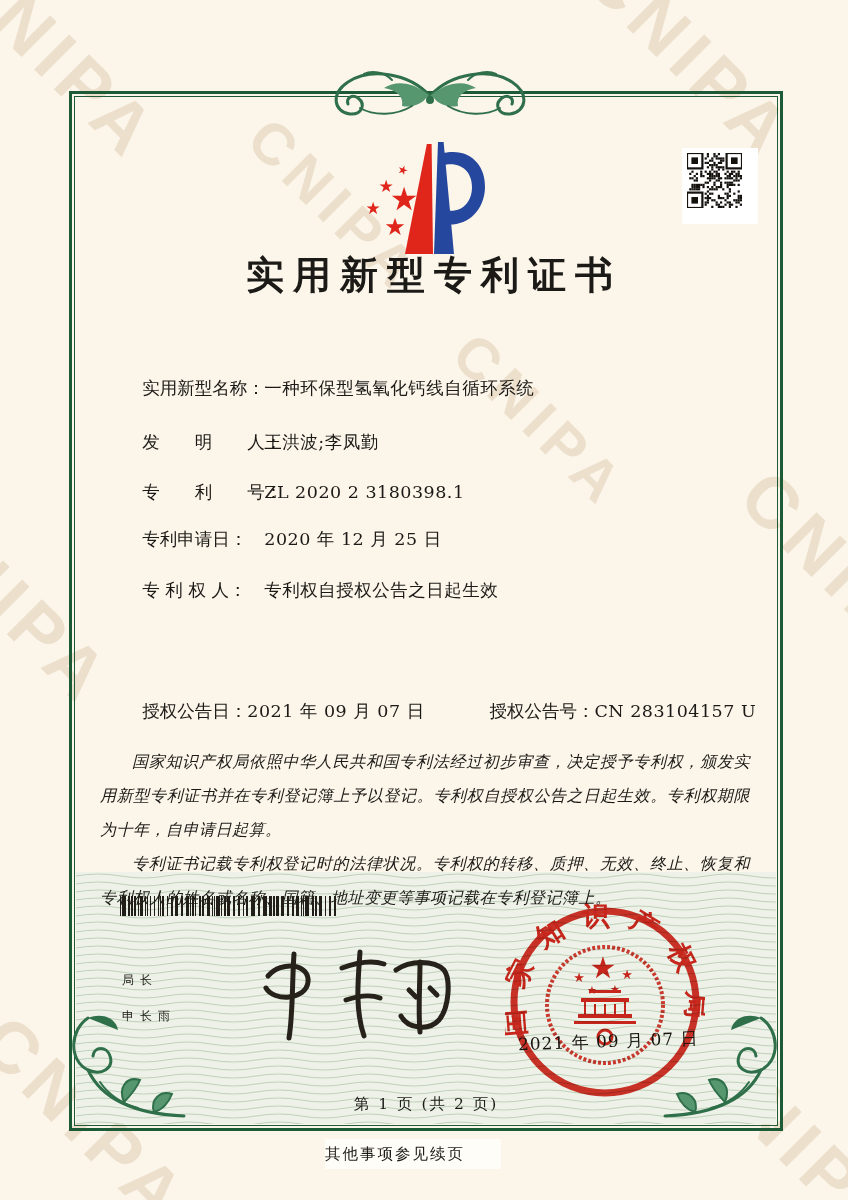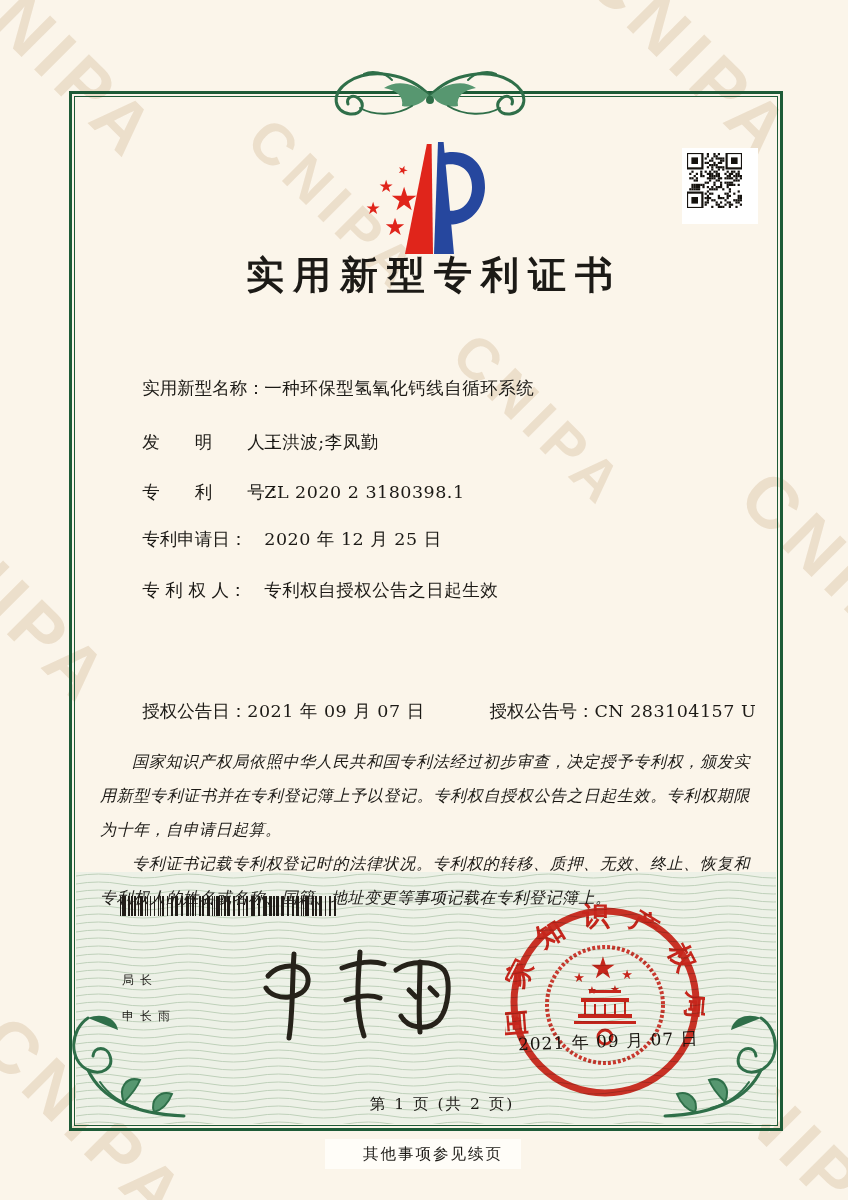--- a/index.html
+++ b/index.html
@@ -36,23 +36,23 @@
   .bodytext p{margin:0;font-size:16px;line-height:34px;text-indent:2em;
               text-align:justify;letter-spacing:0.5px;font-style:italic;}
   
   .barcode{position:absolute;left:120px;top:896px;z-index:4;}
   .signer{position:absolute;left:122px;font-size:12px;letter-spacing:6px;z-index:4;}
   .signature{position:absolute;left:248px;top:938px;z-index:4;}
   .seal{position:absolute;left:505px;top:902px;z-index:5;mix-blend-mode:multiply;}
   .sealdate{position:absolute;left:518px;top:1030px;width:185px;font-size:17px;
             letter-spacing:1px;color:#17130e;transform:rotate(-2deg);z-index:6;}
   .pagefooter{position:absolute;left:69px;top:1094px;width:714px;text-align:center;
-              font-size:15.5px;letter-spacing:2px;z-index:4;margin-left:16px;}
+              font-size:15.5px;letter-spacing:2px;z-index:4;}
   .note{position:absolute;left:325px;top:1139px;width:176px;height:30px;background:#fffdf8;
-        text-align:center;line-height:30px;font-size:15.5px;letter-spacing:2px;z-index:4;padding-left:20px;}
+        line-height:30px;font-size:15.5px;letter-spacing:2px;z-index:4;}
 </style>
 </head>
 <body>
 
 <div class="page">
 
   <div class="wm" style="left:55px;top:55px">CNIPA</div>
   <div class="wm" style="left:690px;top:55px">CNIPA</div>
   <div class="wm small" style="left:335px;top:205px">CNIPA</div>
   <div class="wm small" style="left:540px;top:420px">CNIPA</div>

